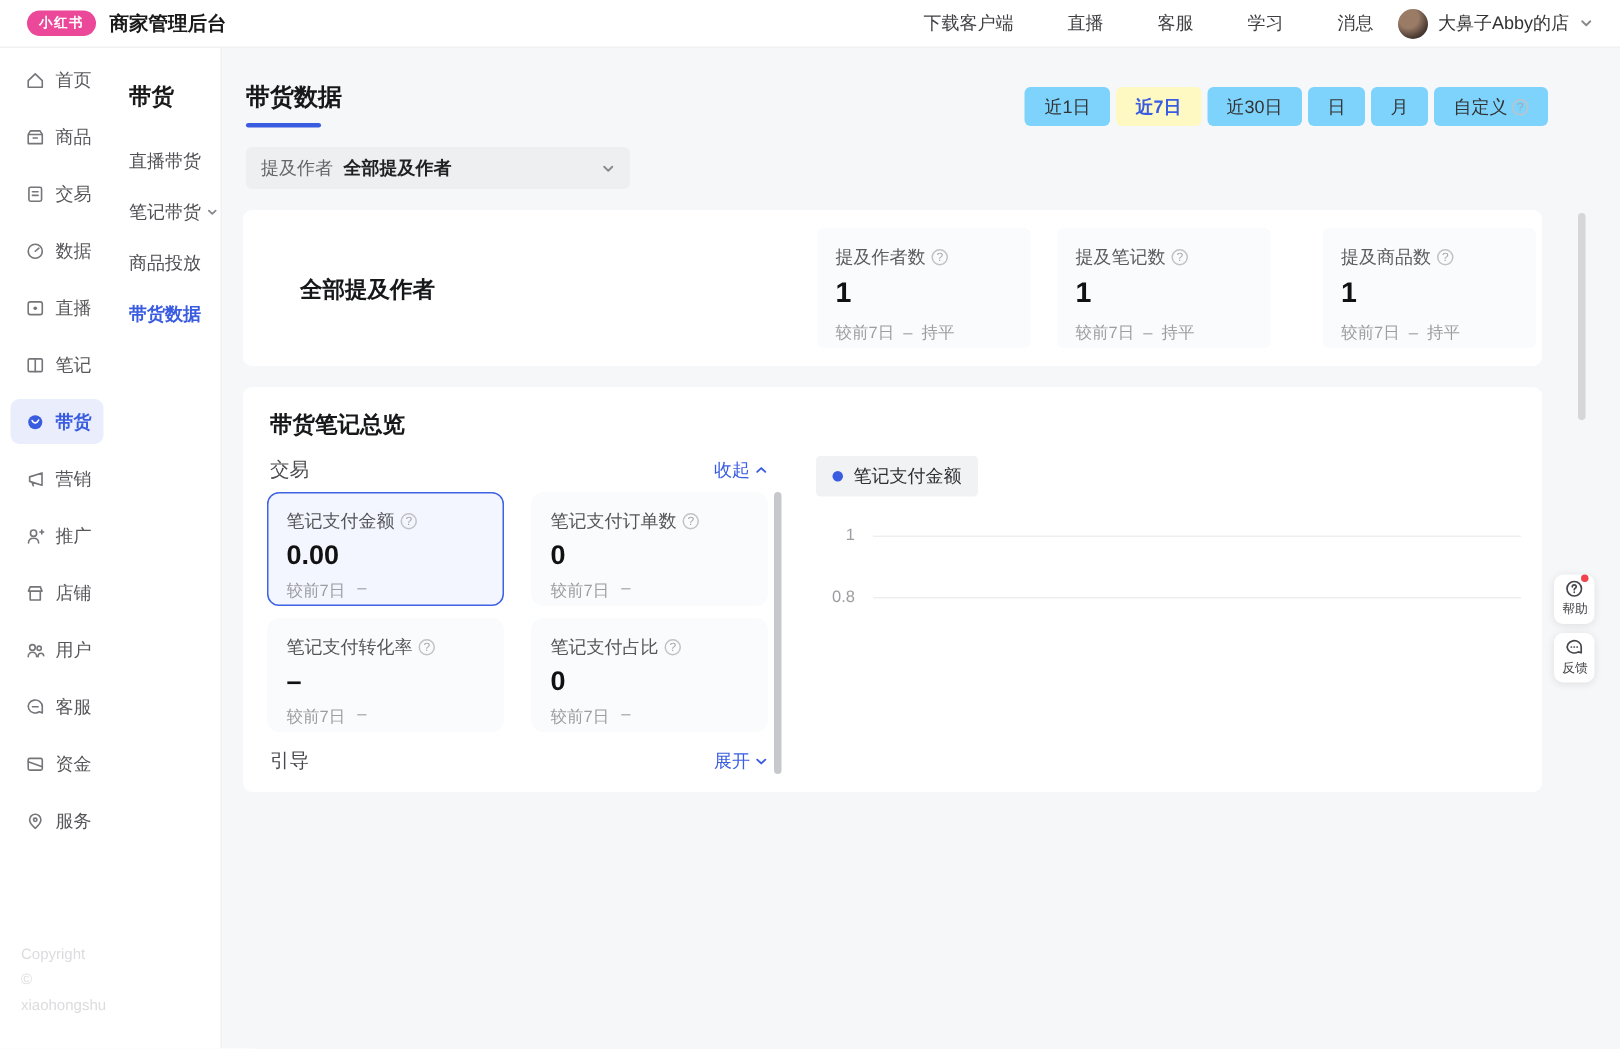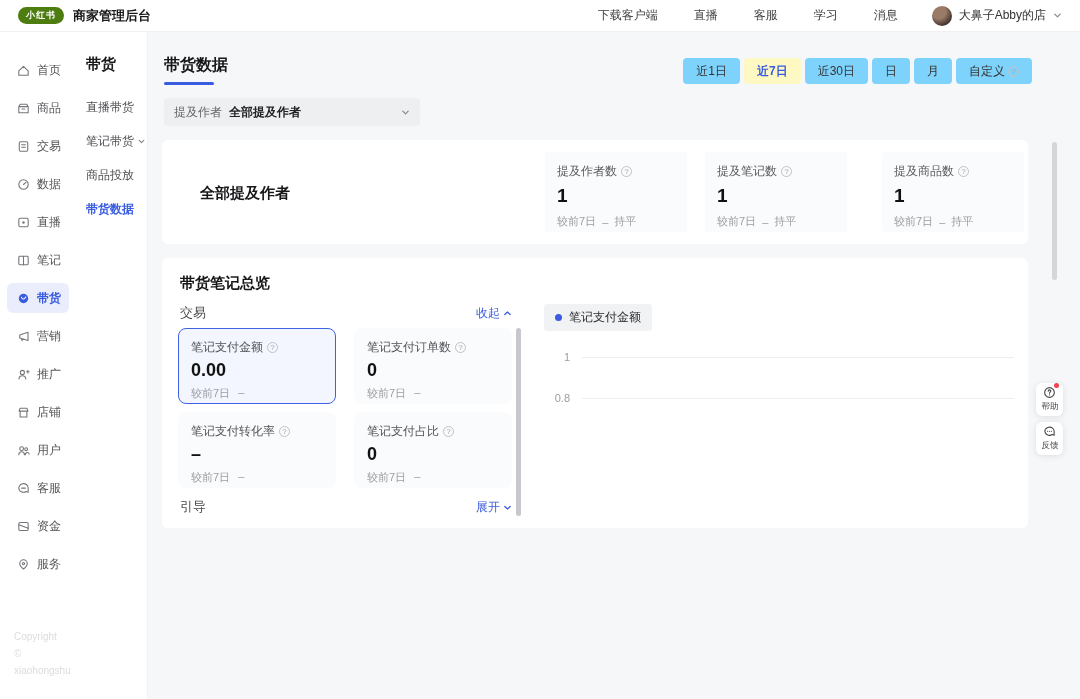--- a/index.html
+++ b/index.html
@@ -3,38 +3,38 @@
 <meta charset="utf-8">
 <style>
   * { box-sizing: border-box; margin: 0; padding: 0; }
   html,body { width:1080px; height:699px; overflow:hidden; background:#fff;
     font-family:"Liberation Sans","DejaVu Sans",sans-serif; color:#333; }
   .screen { position:relative; width:1080px; height:699px; background:#fff; }
 
   
   .topbar { position:absolute; left:0; top:0; width:1080px; height:32px; background:#fff;
     border-bottom:1px solid #f1f1f2; display:flex; align-items:center; padding:0 18px; z-index:30; }
-  .logo-pill { background:#4d7c0f; color:#fff; font-size:9px; font-weight:bold; height:17px;
+  .logo-pill { background:#ec4899; color:#fff; font-size:9px; font-weight:bold; height:17px;
     line-height:17px; padding:0 8px; border-radius:9px; letter-spacing:1px; }
   .app-title { margin-left:9px; font-size:13px; font-weight:bold; color:#1a1a1a; }
   .top-spacer { flex:1; }
   .top-nav { display:flex; gap:36px; font-size:12px; color:#3f3f42; }
   .top-nav span { cursor:pointer; }
-  .account { display:flex; align-items:center; gap:7px; margin-left:34px; cursor:pointer; }
+  .account { display:flex; align-items:center; gap:7px; margin-left:16px; cursor:pointer; }
   .avatar { width:20px; height:20px; border-radius:50%;
     background:radial-gradient(circle at 35% 30%, #9a7b66 0 35%, #4a3a33 70%, #222 100%); }
   .account-name { font-size:12px; color:#333; }
   .chev { width:9px; height:9px; display:inline-block; }
   .chev svg { display:block; stroke:#8a8a8e; fill:none; stroke-width:1.4; stroke-linecap:round; stroke-linejoin:round; }
 
   
   .rail { position:absolute; left:0; top:32px; width:76px; bottom:0; background:#fff; z-index:20; }
   .rail-item { width:62px; height:30px; margin:0 auto 8px auto; display:flex; align-items:center;
     gap:6px; padding-left:9px; border-radius:6px; font-size:12px; color:#57575b; cursor:pointer; }
-  .rail-item:first-child { margin-top:23px; }
+  .rail-item:first-child { margin-top:6px; }
   .rail-item.active { background:#e9edfc; color:#3a5ce0; font-weight:bold; }
   .ricon { width:15px; height:15px; flex:none; }
   .ricon svg { display:block; stroke:#75757a; fill:none; stroke-width:1.15; stroke-linecap:round; stroke-linejoin:round; }
   .rail-item.active .ricon svg { stroke:#3a5ce0; }
   .copyright { position:absolute; left:14px; top:596px; font-size:10px; color:#dcdcde; line-height:1.7; }
 
   
   .submenu { position:absolute; left:76px; top:32px; width:72px; bottom:0; background:#fff;
     border-right:1px solid #f1f1f3; z-index:20; }
   .submenu-title { font-size:15px; font-weight:bold; color:#1a1a1a; margin:23px 0 0 10px; }

